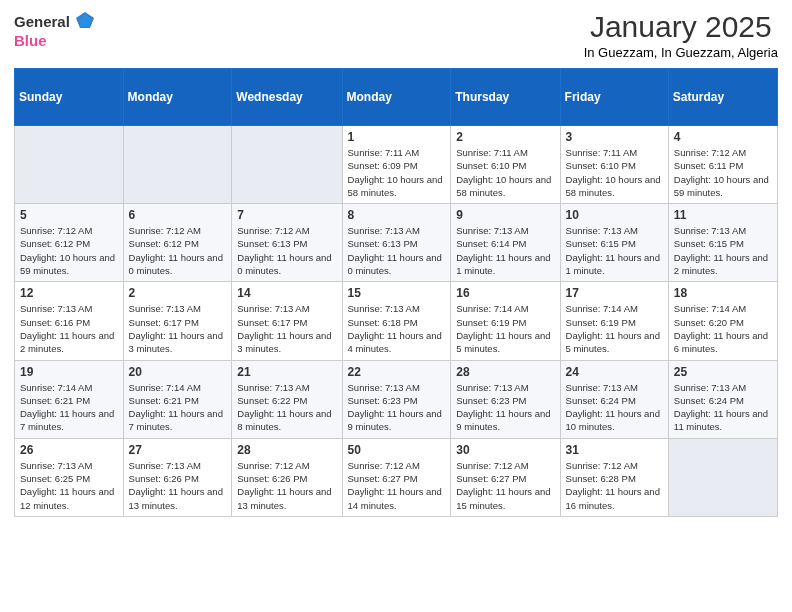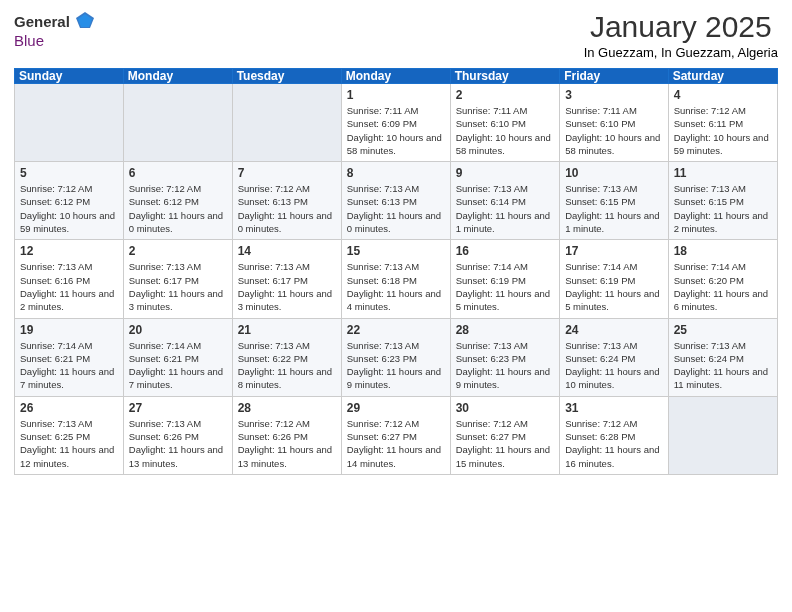--- a/index.html
+++ b/index.html
@@ -53,21 +53,21 @@
     .calendar {
       width: 100%;
       border-collapse: collapse;
       border: 1px solid #ccc;
     }
     .calendar th {
       background: #1565c0;
       color: #fff;
       font-size: 12px;
       font-weight: bold;
-      padding: 0 4px;
+      padding: 21px 4px;
       text-align: left;
       border: 1px solid #1a70cc;
     }
     .calendar td {
       vertical-align: top;
       border: 1px solid #ccc;
       padding: 4px 5px;
       width: 113px;
       min-height: 70px;
       background: #fff;
@@ -108,35 +108,35 @@
   <div class="header">
     <div class="logo">
       <div class="logo-block">
         <div style="display:flex;align-items:center;gap:2px;">
           <span style="font-size:15px;font-weight:bold;color:#333;">General</span>
           <svg class="logo-icon" viewBox="0 0 22 22" width="22" height="22">
             <polygon points="11,2 20,8 16,18 6,18 2,8" fill="#1565c0" opacity="0.85"></polygon>
             <polygon points="11,4 18,9 15,17 7,17 4,9" fill="#2196f3" opacity="0.7"></polygon>
           </svg>
         </div>
-        <span style="font-size:15px;font-weight:normal;color:#701a75;margin-left:0;">Blue</span>
+        <span style="font-size:15px;font-weight:bold;color:#ec4899;margin-left:0;">Blue</span>
       </div>
     </div>
     <div class="title-block">
       <div class="title-month">January 2025</div>
       <div class="title-location">In Guezzam, In Guezzam, Algeria</div>
     </div>
   </div>
 
   <table class="calendar">
     <thead>
       <tr>
         <th>Sunday</th>
         <th>Monday</th>
-        <th>Tuesday</th>
+        <th>Wednesday</th>
         <th>Monday</th>
         <th>Thursday</th>
         <th>Friday</th>
         <th>Saturday</th>
       </tr>
     </thead>
     <tbody id="calendar-body">
     <tr class="row-white">
           <td class="empty-cell"></td>
           <td class="empty-cell"></td>
@@ -311,21 +311,21 @@
 Sunset: 6:26 PM
 Daylight: 11 hours and 13 minutes.</div>
           </td>
           <td>
             <div class="day-number">28</div>
             <div class="day-info" style="white-space: pre-line;">Sunrise: 7:12 AM
 Sunset: 6:26 PM
 Daylight: 11 hours and 13 minutes.</div>
           </td>
           <td>
-            <div class="day-number">29</div>
+            <div class="day-number">50</div>
             <div class="day-info" style="white-space: pre-line;">Sunrise: 7:12 AM
 Sunset: 6:27 PM
 Daylight: 11 hours and 14 minutes.</div>
           </td>
           <td>
             <div class="day-number">30</div>
             <div class="day-info" style="white-space: pre-line;">Sunrise: 7:12 AM
 Sunset: 6:27 PM
 Daylight: 11 hours and 15 minutes.</div>
           </td>

